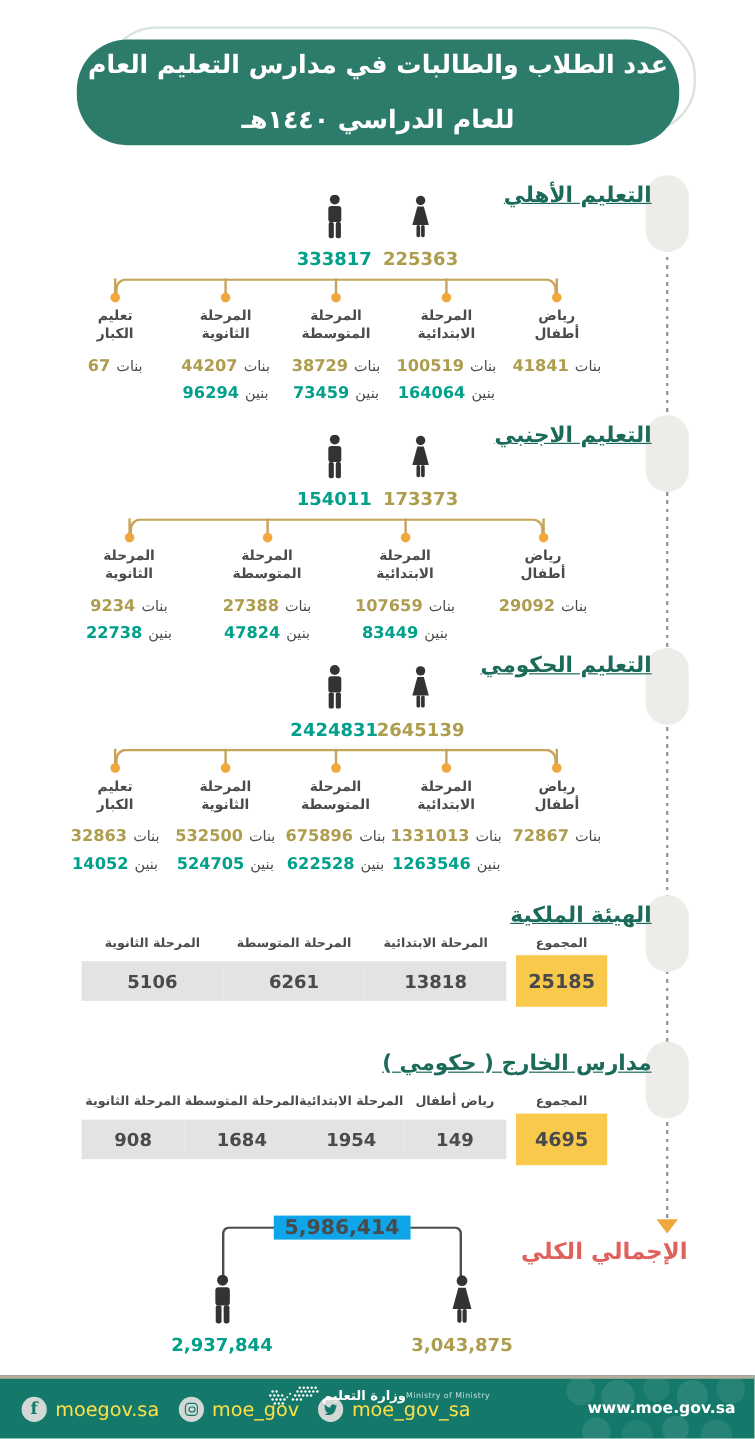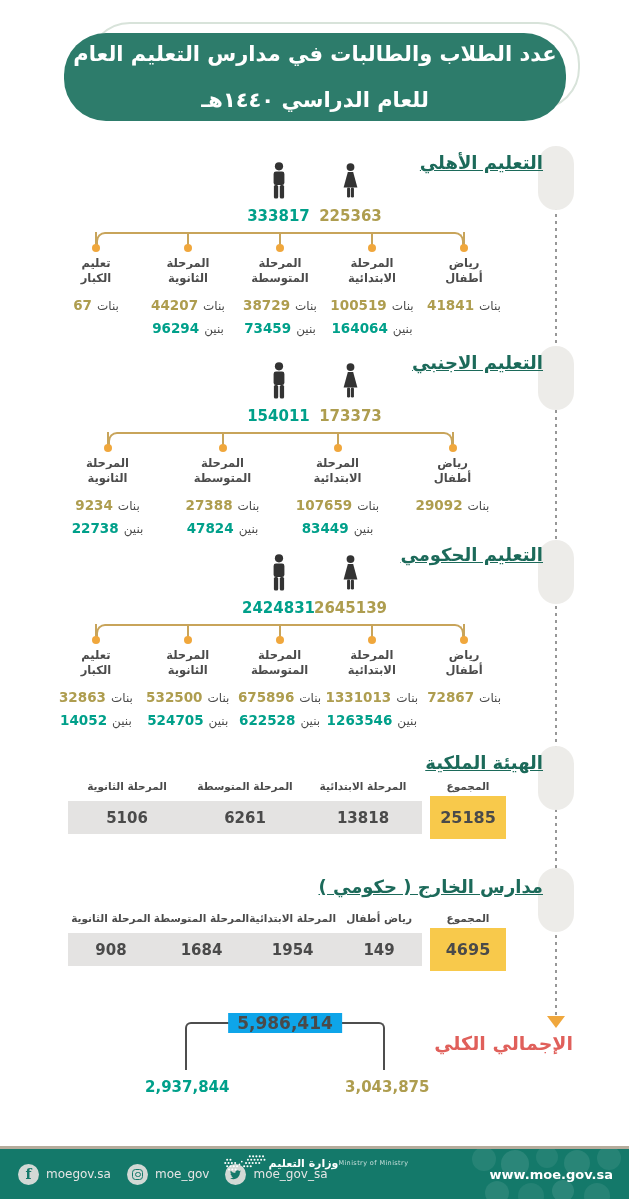--- a/index.html
+++ b/index.html
@@ -64,37 +64,37 @@
   .tbl-1 { top:36px; } .tbl-2 { top:44px; }
 
   
   .grand { position:absolute; left:0; top:1000px; width:629px; height:145px; }
   .grand-title { position:absolute; right:56px; top:32px; font-size:19px; font-weight:bold; color:#e0605b; }
   .bracket { position:absolute; left:185px; top:22px; width:200px; height:48px;
              border:2px solid #4d4d4d; border-bottom:none; border-radius:6px 6px 0 0; }
   .bracket .g-total { position:absolute; left:50%; top:-11px; transform:translateX(-50%);
              background:#0ea5e9; padding:0 9px; font-size:17px; font-weight:bold; color:#4a4a4a;
              white-space:nowrap; }
-  .gt-person { position:absolute; width:80px; display:flex; flex-direction:row; align-items:center; top:62px; }
+  .gt-person { position:absolute; width:80px; display:flex; flex-direction:column; align-items:center; top:62px; }
   .gt-male { left:145px; } .gt-female { left:345px; }
   .gt-num { margin-top:3px; font-weight:bold; font-size:15px; }
 
   
   .footer { position:absolute; left:0; top:1146px; width:629px; height:53px;
             background:#14796a; border-top:3px solid #b5ac9c; z-index:4; }
   .social { position:absolute; left:18px; top:0; height:100%; display:flex; align-items:center; gap:16px; }
   .s-item { display:flex; align-items:center; gap:7px; }
   .badge { width:21px; height:21px; border-radius:50%; background:#d2d9d5; display:flex;
            align-items:center; justify-content:center; color:#14796a; }
   .fb-glyph { font-weight:bold; font-size:14px; font-family:"DejaVu Serif", serif; line-height:1; }
   .ig-glyph { width:11px; height:11px; border:1.6px solid #14796a; border-radius:3.5px;
               position:relative; }
   .ig-glyph::after { content:""; position:absolute; left:2.4px; top:2.4px; width:3.6px; height:3.6px;
               border:1.4px solid #14796a; border-radius:50%; }
-  .handle { color:#e5e5e5; font-size:12px;text-align:center; }
+  .handle { color:#fde047; font-size:16px;text-align:center; }
   .moe-logo { position:absolute; left:50%; top:5px; transform:translateX(-50%);
               display:flex; align-items:center; z-index:2; }
   .moe-ar { color:#fff; font-size:11px; font-weight:bold; margin-top:1px; direction:rtl; }
   .moe-en { color:rgba(255,255,255,.75); font-size:6.5px; letter-spacing:.4px; }
   .bubbles { position:absolute; right:0; top:0; width:170px; height:53px; }
   .website { position:absolute; right:16px; top:50%; transform:translateY(-50%);
              color:#fff; font-size:13px; font-weight:bold; z-index:2; }
 </style>
 </head>
 <body>

